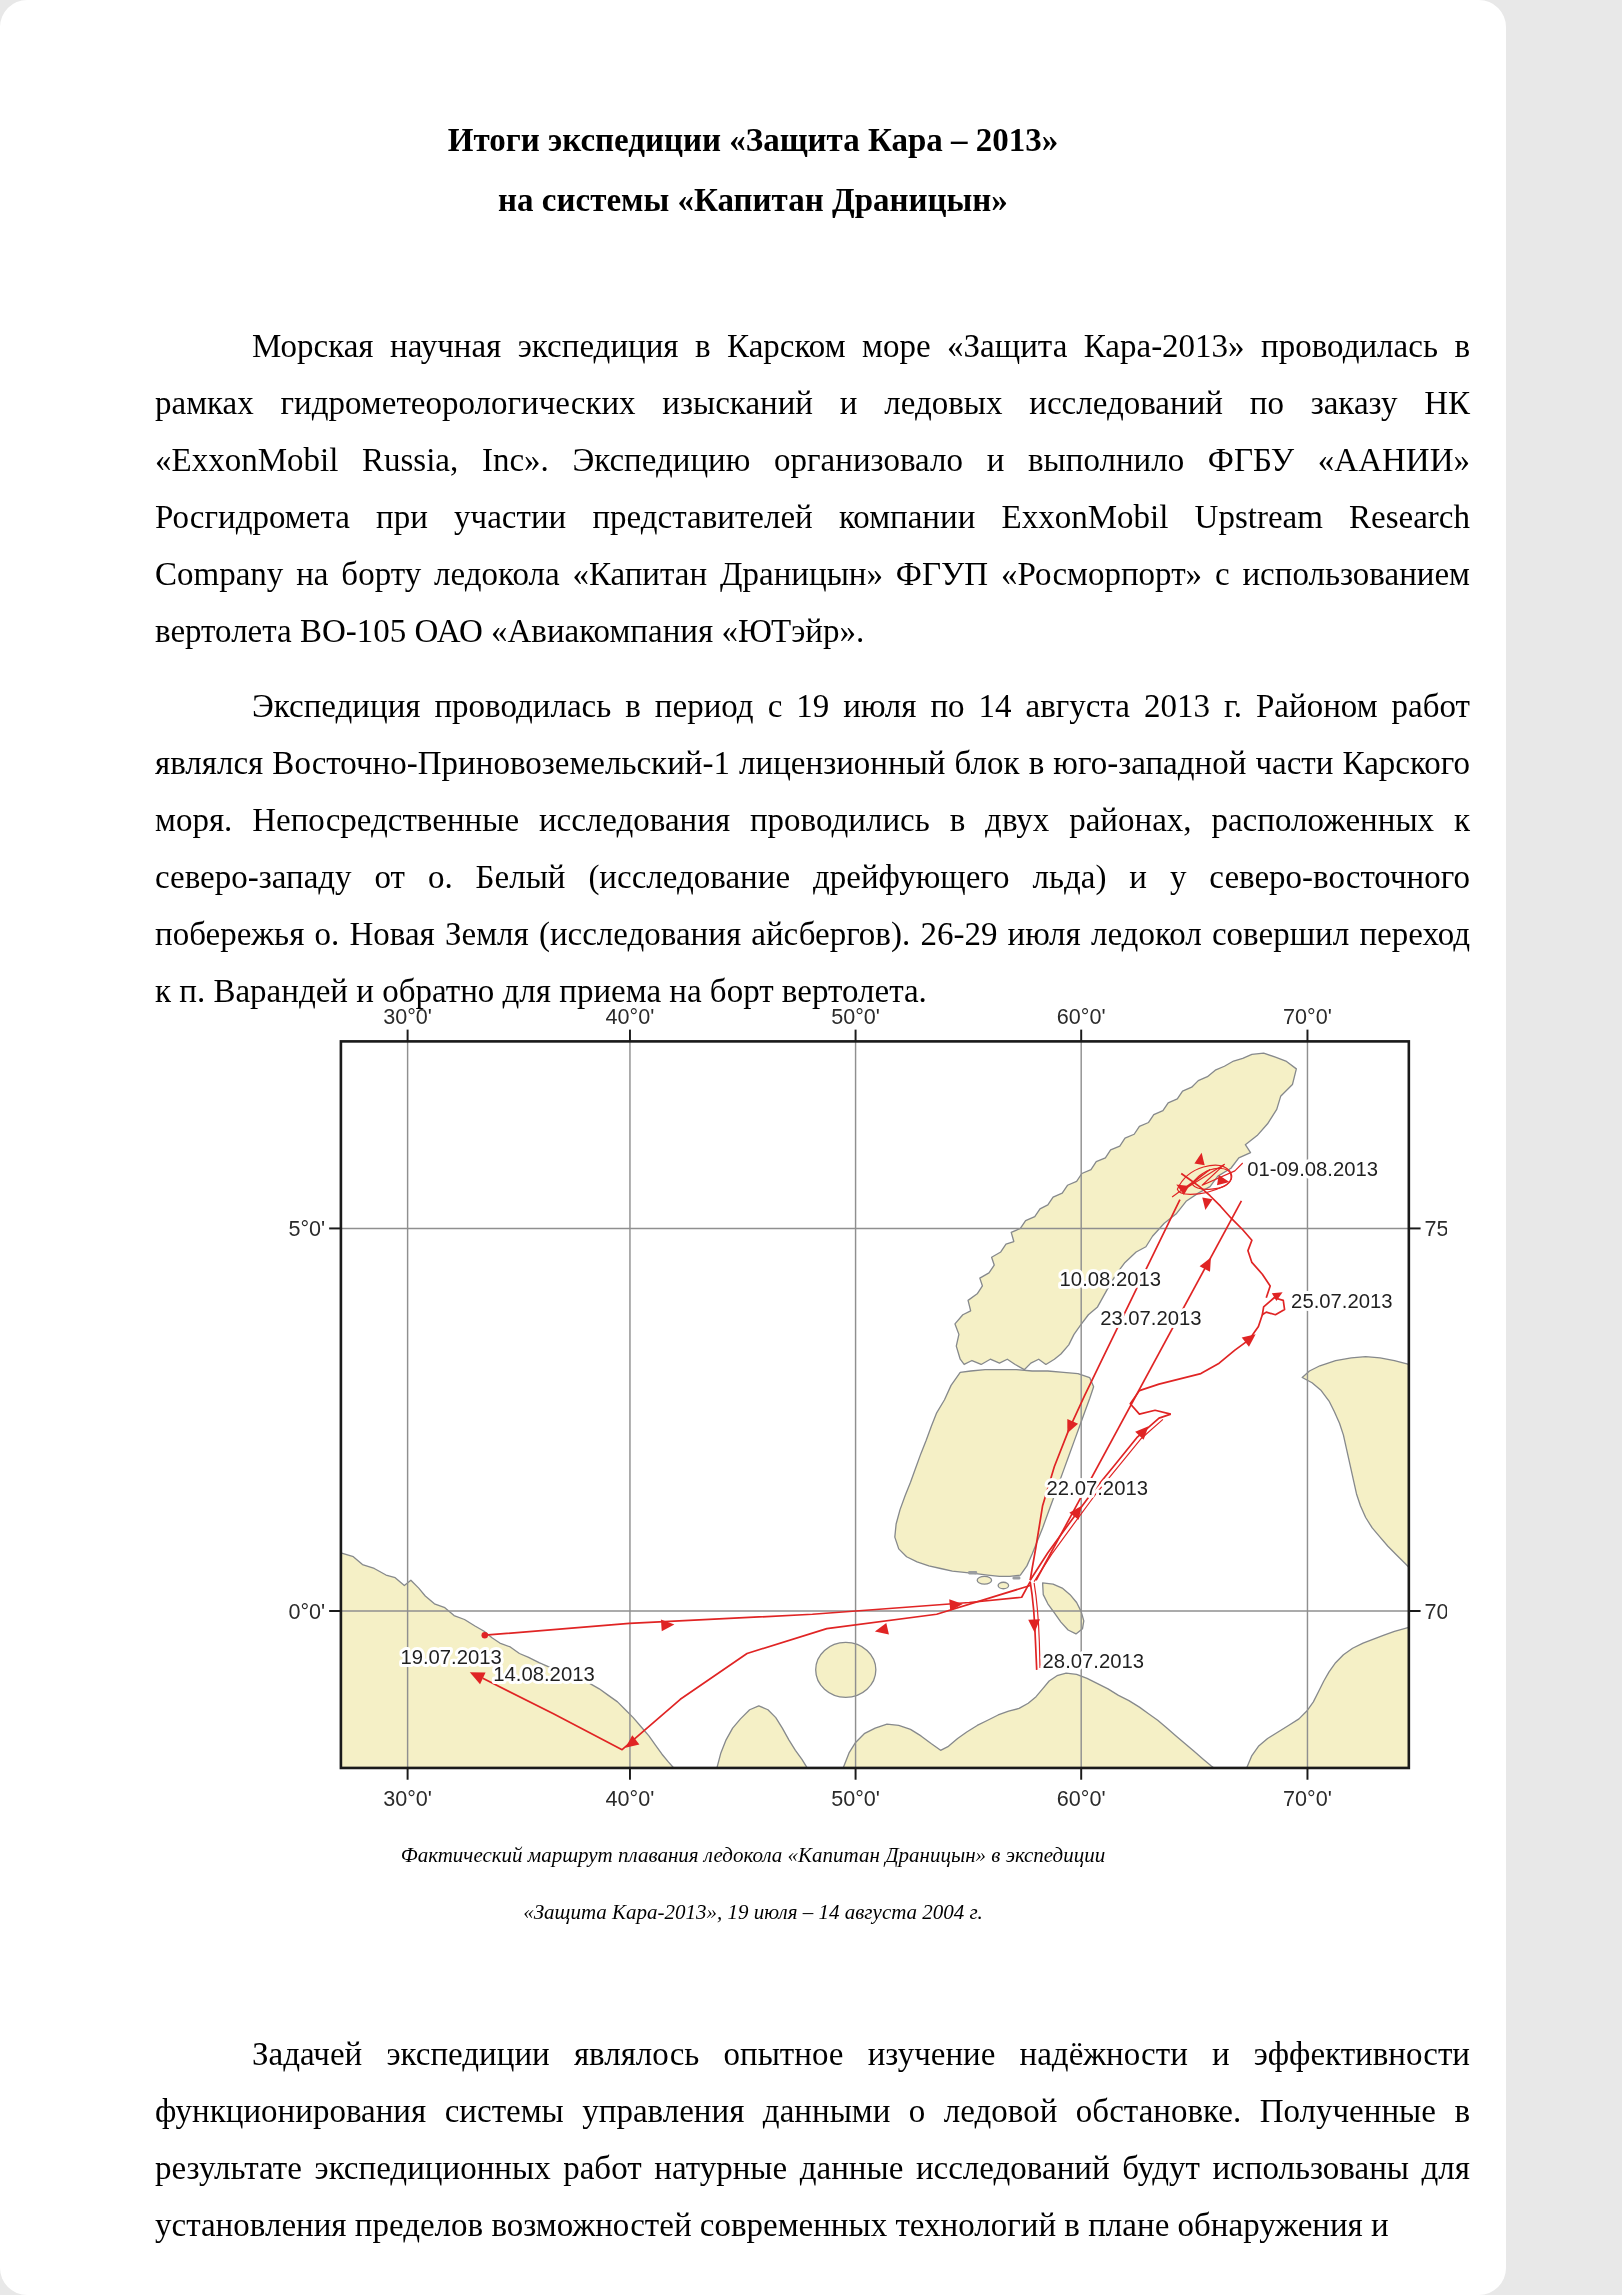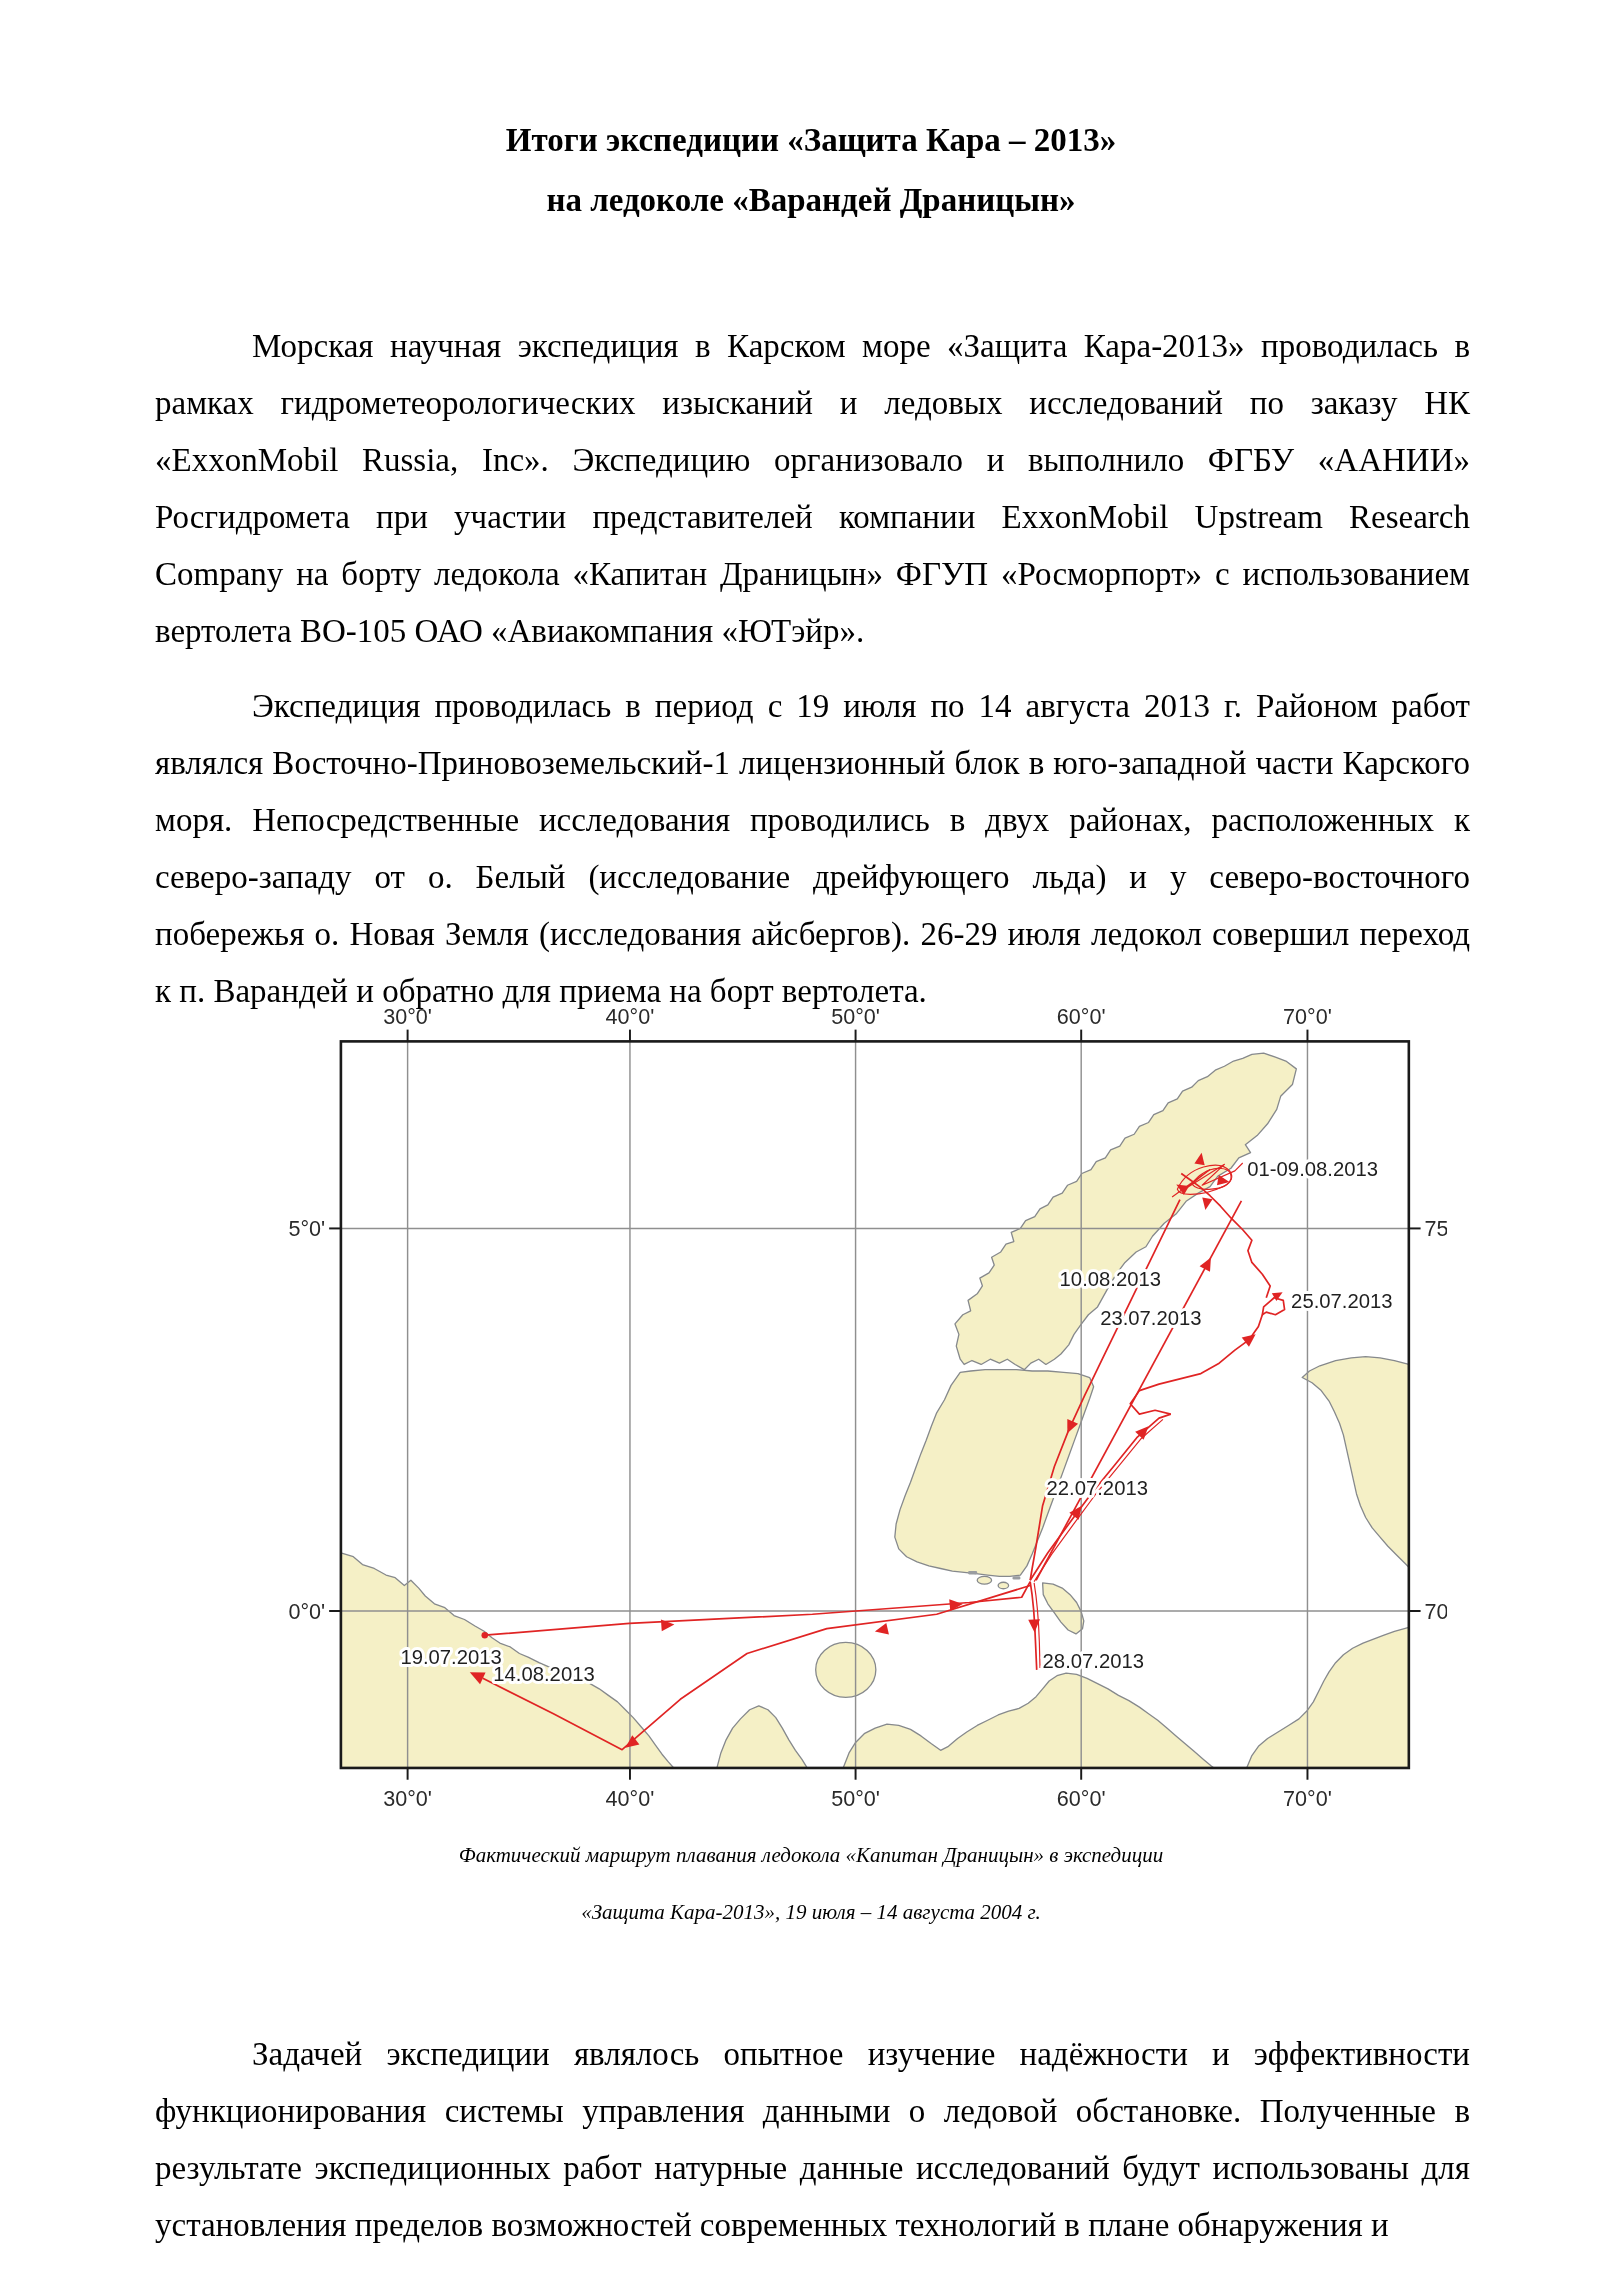--- a/index.html
+++ b/index.html
@@ -1,19 +1,19 @@
 <!DOCTYPE html>
 <html style="font-size:10.5px"><head>
 <meta charset="utf-8">
 <style>
   html,body { margin:0; padding:0; background:#e8e8e8; }
   .page {
-    position:relative; width:1622px; height:2295px;
+    position:relative; width:1506px; height:2295px;
     background:#ffffff; overflow:hidden;
-    font-family:"Liberation Serif", serif; color:#000;
+    font-family:"Liberation Serif", serif; color:#000;border-radius:27px;
   }
   .title-block {
     position:absolute; top:110px; left:0; width:100%;
     text-align:center; font-weight:bold; font-size:33px; line-height:60px;
   }
   .para {
     position:absolute; left:155px; width:1315px;
     font-size:33px; line-height:57px; text-align:justify;
     text-indent:97px; white-space:normal;
   }
@@ -44,21 +44,21 @@
     paint-order:stroke; stroke:#ffffff; stroke-width:9px; stroke-linejoin:round;
   }
 </style>
 </head>
 <body>
 
 <div class="page">
 
   <div class="title-block">
     <div>Итоги экспедиции «Защита Кара – 2013»</div>
-    <div>на ледоколе «Варандей Драницын»</div>
+    <div>на системы «Капитан Драницын»</div>
   </div>
 
   <p class="para" id="p1">Морская научная экспедиция в Карском море «Защита Кара-2013» проводилась в рамках гидрометеорологических изысканий и ледовых исследований по заказу НК «ExxonMobil Russia, Inc». Экспедицию организовало и выполнило ФГБУ «ААНИИ» Росгидромета при участии представителей компании ExxonMobil Upstream Research Company на борту ледокола «Капитан Драницын» ФГУП «Росморпорт» с использованием вертолета ВО-105 ОАО «Авиакомпания «ЮТэйр».</p>
   <p class="para" id="p2">Экспедиция проводилась в период с 19 июля по 14 августа 2013 г. Районом работ являлся Восточно-Приновоземельский-1 лицензионный блок в юго-западной части Карского моря. Непосредственные исследования проводились в двух районах, расположенных к северо-западу от о. Белый (исследование дрейфующего льда) и у северо-восточного побережья о. Новая Земля (исследования айсбергов). 26-29 июля ледокол совершил переход к п. Варандей и обратно для приема на борт вертолета.</p>
 
   <figure class="map-figure">
     <svg viewBox="0 0 1770 1260">
 
       <rect class="sea" x="79" y="74" width="1633" height="1111"></rect>
 

